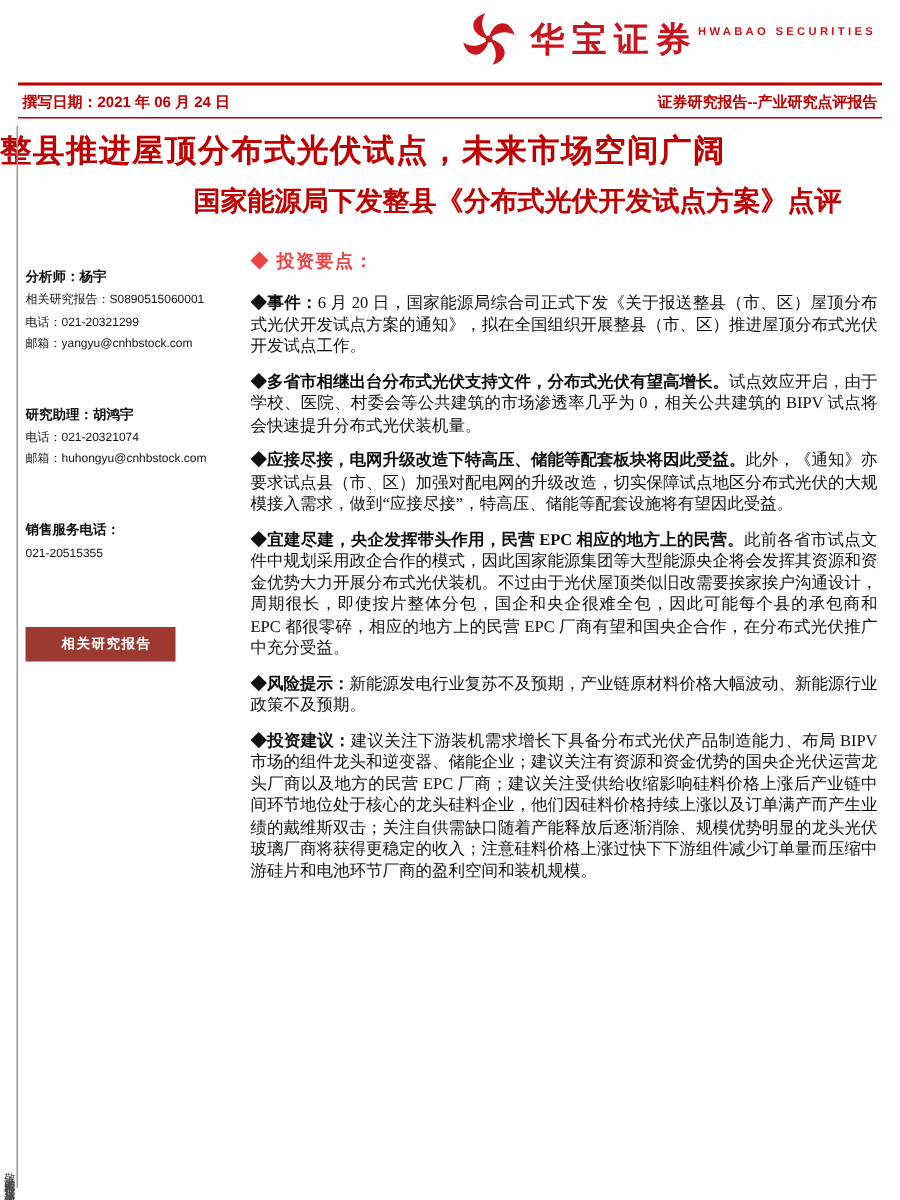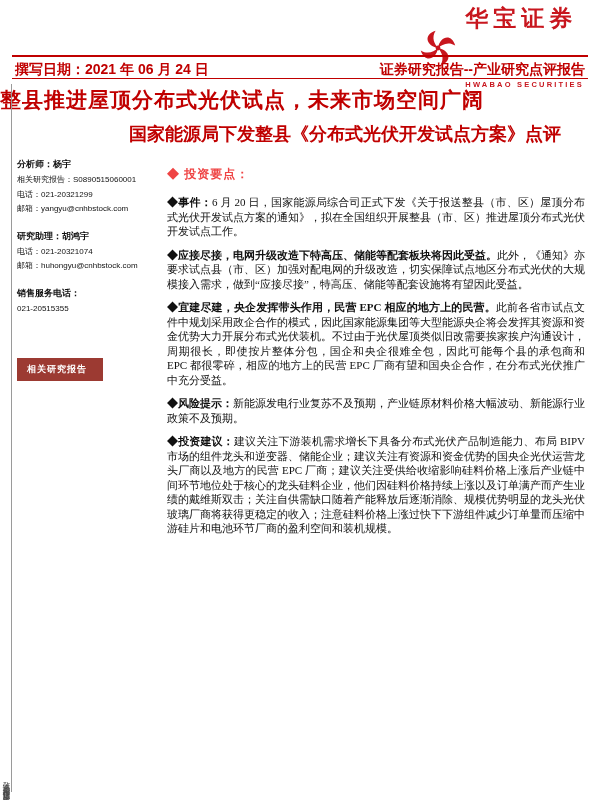--- a/index.html
+++ b/index.html
@@ -2,41 +2,41 @@
 <html><head>
 <meta charset="utf-8">
 <style>
   html,body{margin:0;padding:0;}
   body{width:600px;height:800px;background:#ffffff;font-family:"Liberation Sans",sans-serif;color:#111;}
   .page{position:relative;width:600px;height:800px;background:#ffffff;overflow:hidden;}
 
   
   .logo{position:absolute;top:6px;right:16px;display:flex;align-items:center;gap:7px;}
   .logo-icon{width:40px;height:40px;display:block;}
-  .logo-text{display:flex;flex-direction:column;align-items:flex-start;gap:48px;}
+  .logo-text{display:flex;flex-direction:row;align-items:flex-start;}
   .logo-cn{font-size:23px;font-weight:bold;color:#C8161E;letter-spacing:5px;line-height:1.05;white-space:nowrap;}
   .logo-en{font-size:7.5px;font-weight:bold;color:#C8161E;letter-spacing:2.2px;margin-top:2px;white-space:nowrap;}
 
   .rule{position:absolute;left:12px;width:576px;background:#C00000;}
   .rule1{top:55px;height:2px;}
   .rule2{top:78px;height:1px;}
 
-  .meta-row{position:absolute;top:61px;left:15px;width:570px;display:flex;justify-content:space-between;color:#C00000;font-size:14px;font-weight:bold;}
+  .meta-row{position:absolute;top:61px;left:15px;width:570px;display:flex;justify-content:space-between;color:#C00000;font-size:10px;font-weight:bold;}
 
   .title{position:absolute;top:86px;left:0;width:600px;text-align:left;color:#C00000;font-size:21px;font-weight:bold;letter-spacing:1px;margin:0;white-space:nowrap;}
   .subtitle{position:absolute;top:122px;left:90px;width:510px;text-align:center;color:#C00000;font-size:18px;font-weight:bold;margin:0;white-space:nowrap;}
 
   .left-rule{position:absolute;left:11px;top:84px;height:708px;width:1px;background:#9a9a9a;}
 
   
   .sidebar{position:absolute;left:17px;top:158px;width:142px;font-size:8px;line-height:1.45;color:#111;}
   .sb-line{margin-bottom:3px;white-space:nowrap;}
-  .sb-bold{font-weight:bold;font-size:9px;}
+  .sb-bold{font-weight:bold;font-size:9px;margin-top:20px;}
   .sb-gap{height:12px;}
-  .related{margin-top:40px;background:#9C3A32;color:#ffffff;font-size:9px;font-weight:bold;padding:5px 16px 5px 10px;display:inline-block;letter-spacing:1px;}
+  .related{margin-top:40px;background:#9C3A32;color:#ffffff;font-size:9px;font-weight:bold;padding:5px 16px 5px 24px;display:inline-block;letter-spacing:1px;}
 
   
   .main{position:absolute;left:167px;top:166px;width:418px;}
   .section-title{color:#ef4444;font-weight:bold;font-size:12px;margin:0 0 12px 0;letter-spacing:1px;}
   .para{font-family:"Liberation Serif",serif;font-size:11px;line-height:1.32;text-align:justify;margin:0 0 9px 0;color:#111;}
   .lead{font-weight:bold;}
 
   .side-disclaimer{position:absolute;left:1px;bottom:5px;writing-mode:vertical-rl;font-size:7.5px;color:#444;letter-spacing:1.5px;}
 </style>
 </head>
@@ -89,20 +89,23 @@
     <div class="related">相关研究报告</div>
   </aside>
 
   <main class="main">
     <div class="section-title">◆ 投资要点：</div>
 
     <p class="para">
       <span class="lead">◆事件：</span><span>6 月 20 日，国家能源局综合司正式下发《关于报送整县（市、区）屋顶分布式光伏开发试点方案的通知》，拟在全国组织开展整县（市、区）推进屋顶分布式光伏开发试点工作。</span>
     </p>
     <p class="para">
+      <span class="lead">◆多省市相继出台分布式光伏支持文件，分布式光伏有望高增长。</span><span>试点效应开启，由于学校、医院、村委会等公共建筑的市场渗透率几乎为 0，相关公共建筑的 BIPV 试点将会快速提升分布式光伏装机量。</span>
+    </p>
+    <p class="para">
       <span class="lead">◆应接尽接，电网升级改造下特高压、储能等配套板块将因此受益。</span><span>此外，《通知》亦要求试点县（市、区）加强对配电网的升级改造，切实保障试点地区分布式光伏的大规模接入需求，做到“应接尽接”，特高压、储能等配套设施将有望因此受益。</span>
     </p>
     <p class="para">
       <span class="lead">◆宜建尽建，央企发挥带头作用，民营 EPC 相应的地方上的民营。</span><span>此前各省市试点文件中规划采用政企合作的模式，因此国家能源集团等大型能源央企将会发挥其资源和资金优势大力开展分布式光伏装机。不过由于光伏屋顶类似旧改需要挨家挨户沟通设计，周期很长，即使按片整体分包，国企和央企很难全包，因此可能每个县的承包商和 EPC 都很零碎，相应的地方上的民营 EPC 厂商有望和国央企合作，在分布式光伏推广中充分受益。</span>
     </p>
     <p class="para">
       <span class="lead">◆风险提示：</span><span>新能源发电行业复苏不及预期，产业链原材料价格大幅波动、新能源行业政策不及预期。</span>
     </p>
     <p class="para">
       <span class="lead">◆投资建议：</span><span>建议关注下游装机需求增长下具备分布式光伏产品制造能力、布局 BIPV 市场的组件龙头和逆变器、储能企业；建议关注有资源和资金优势的国央企光伏运营龙头厂商以及地方的民营 EPC 厂商；建议关注受供给收缩影响硅料价格上涨后产业链中间环节地位处于核心的龙头硅料企业，他们因硅料价格持续上涨以及订单满产而产生业绩的戴维斯双击；关注自供需缺口随着产能释放后逐渐消除、规模优势明显的龙头光伏玻璃厂商将获得更稳定的收入；注意硅料价格上涨过快下下游组件减少订单量而压缩中游硅片和电池环节厂商的盈利空间和装机规模。</span>

